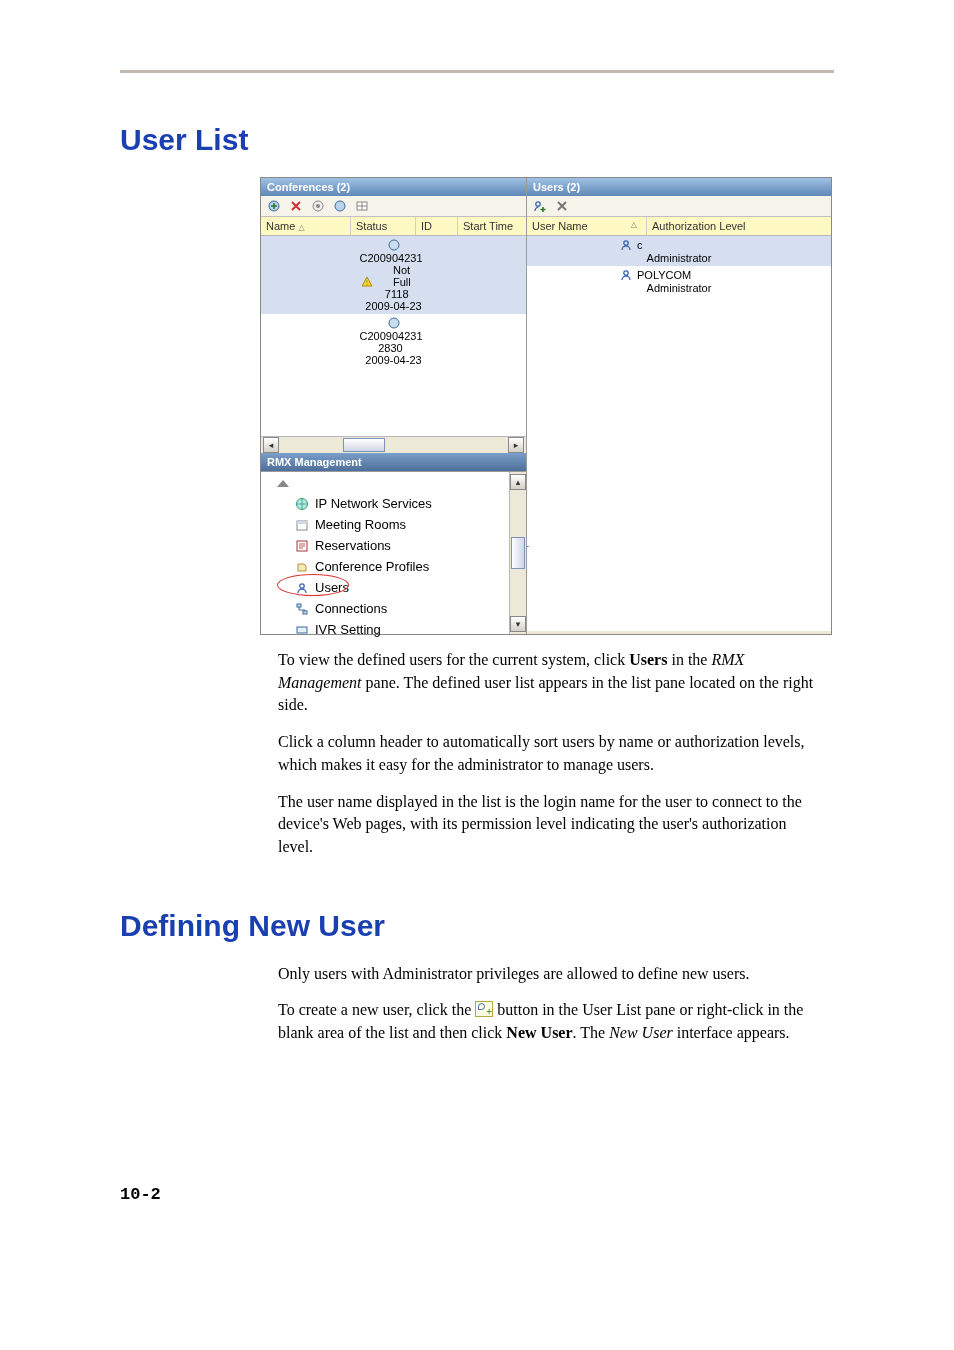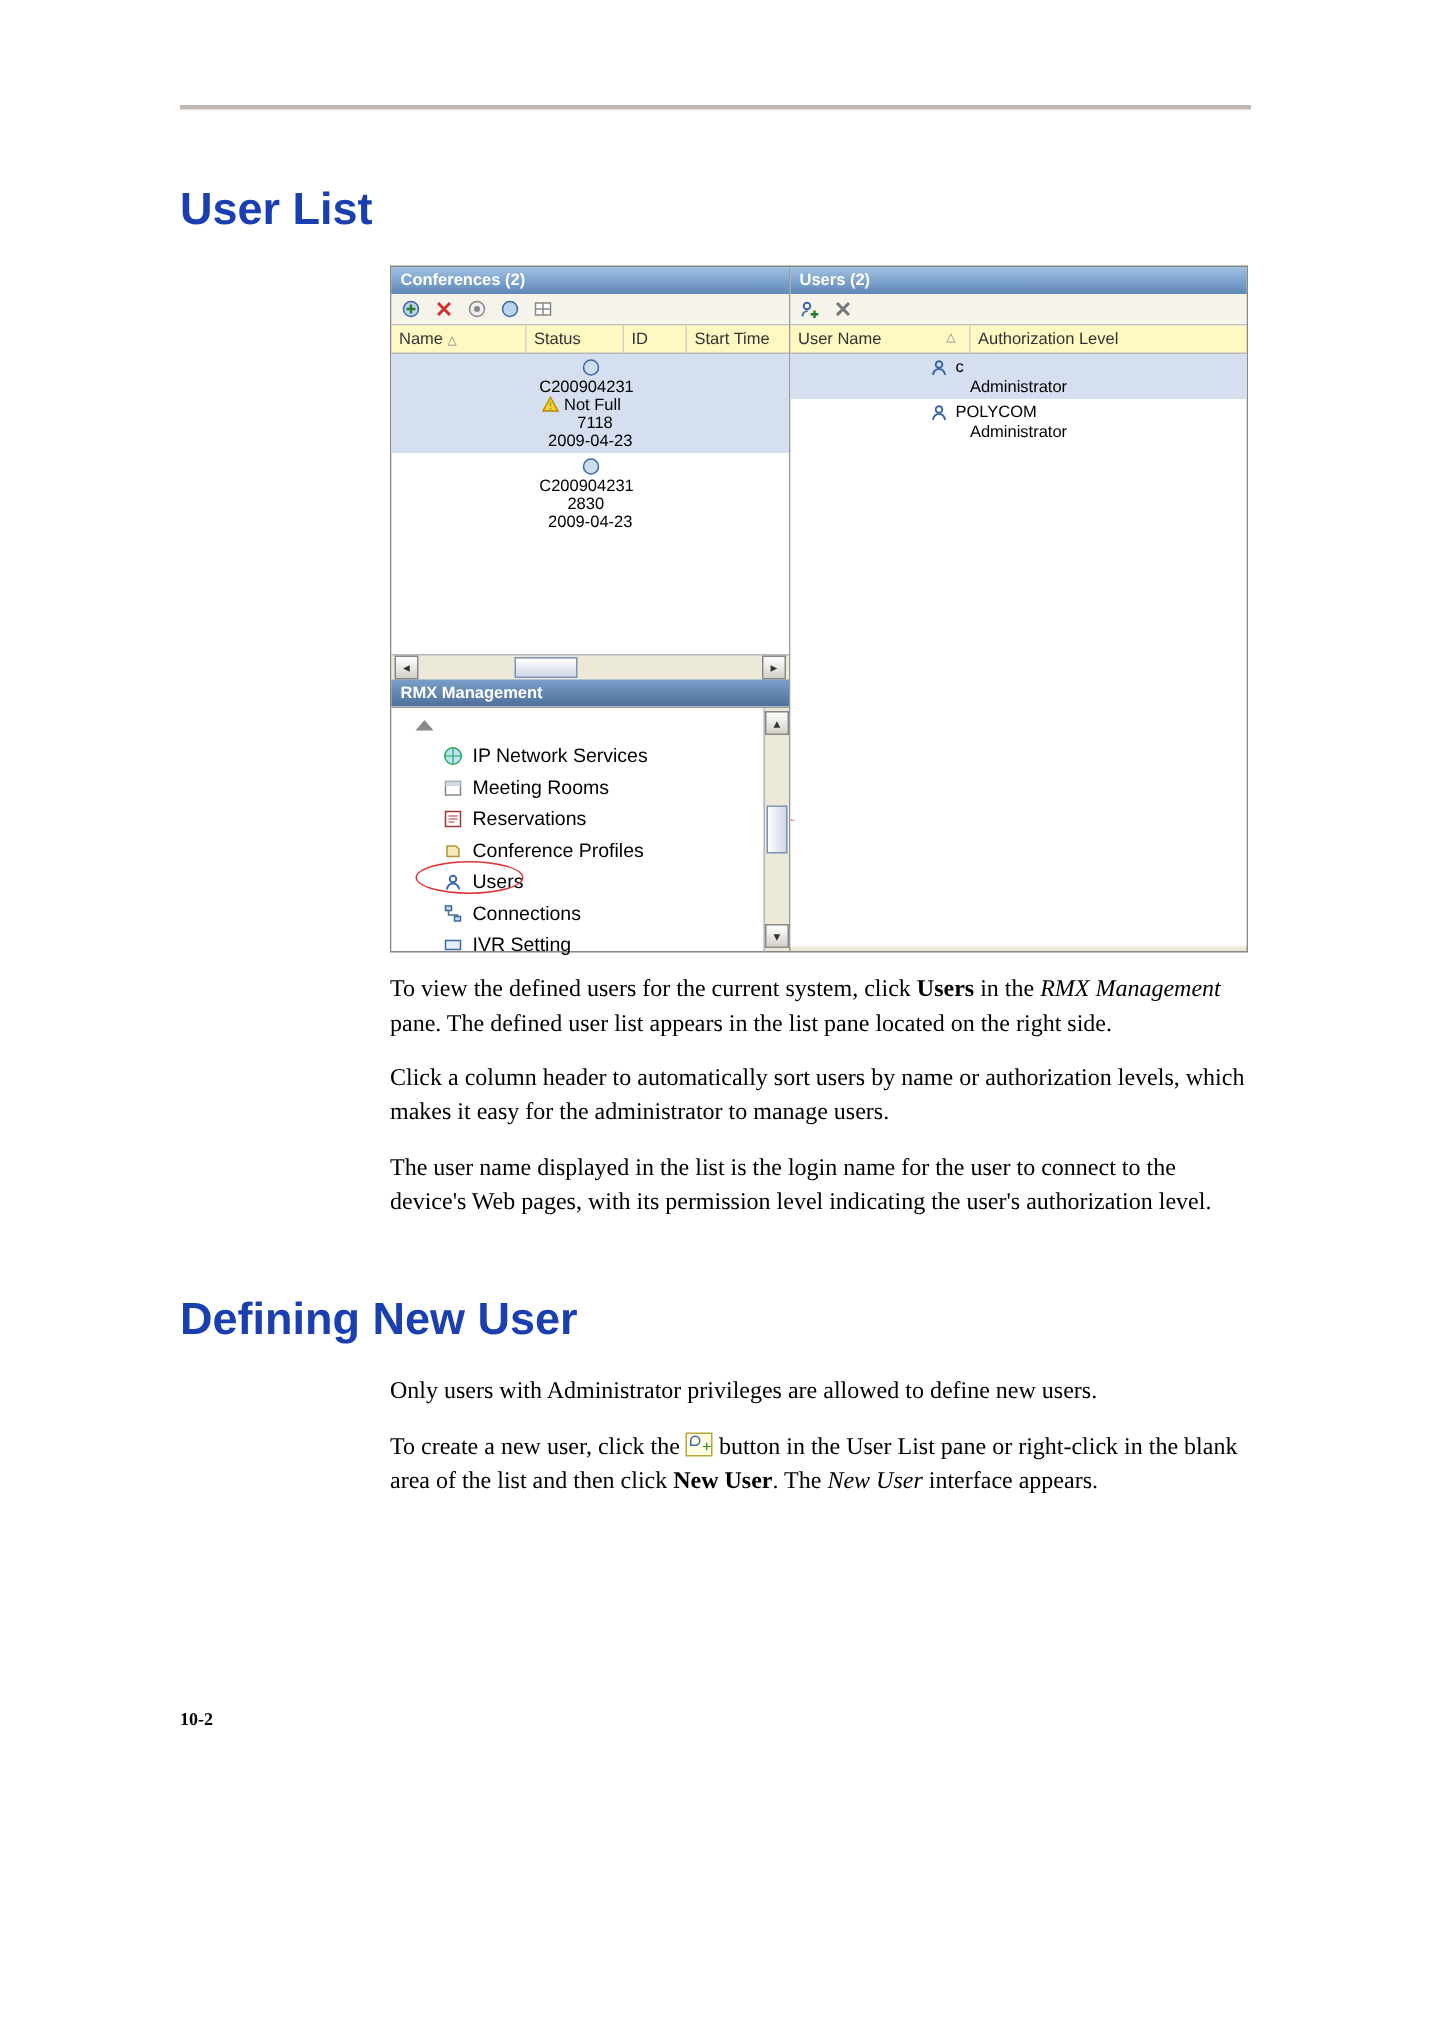--- a/index.html
+++ b/index.html
@@ -31,26 +31,26 @@
     color: #1a3fb0;
     font-size: 30px;
     margin: 50px 0 20px 0;
   }
   .body-text {
     margin-left: 140px;
     font-size: 16px;
     line-height: 1.42;
   }
   .body-text p {
-    margin: 14px 0;
+    margin: 14px 18px;
   }
   .page-num {
-    font-family: Liberation Serif, serif;
+    font-family: Liberation Mono, monospace;
     font-weight: bold;
-    font-size: 12px;
+    font-size: 17px;
     margin-top: 140px;
   }
 
   
   .shot {
     margin-left: 140px;
     width: 570px;
     border: 1px solid #888;
     background: #ece9d8;
     font-family: Tahoma, Arial, sans-serif;
@@ -260,21 +260,21 @@
           <div class="hc" style="width:65px">Status</div>
           <div class="hc" style="width:42px;text-align:left">ID</div>
           <div class="hc" style="flex:1;border-right:none">Start Time</div>
         </div>
         <div class="confbody">
           <div class="datarow sel">
             <span class="sico"><svg viewBox="0 0 14 14">
                   <circle cx="7" cy="7" r="5" fill="#cde" stroke="#3b6aa0"></circle>
                 </svg></span>
             <div class="c" style="width:76px;padding-left:4px">C200904231</div>
-            <div class="c" style="width:65px;display:flex;align-items:flex-start;gap:3px">
+            <div class="c" style="width:65px;display:flex;align-items:flex-end;gap:20px">
               <span class="sico" style="width:12px;height:12px"><svg viewBox="0 0 12 12">
                     <path d="M6 1l5 9H1z" fill="#ffcf33" stroke="#b88a00"></path>
                     <line x1="6" y1="4" x2="6" y2="7" stroke="#6b4" stroke-width="1"></line>
                     <rect x="5.4" y="8" width="1.2" height="1.2" fill="#6b4"></rect>
                   </svg></span>
               <span>Not Full</span>
             </div>
             <div class="c" style="width:42px;text-align:right;padding-right:6px">7118</div>
             <div class="c" style="flex:1">2009-04-23</div>
           </div>

